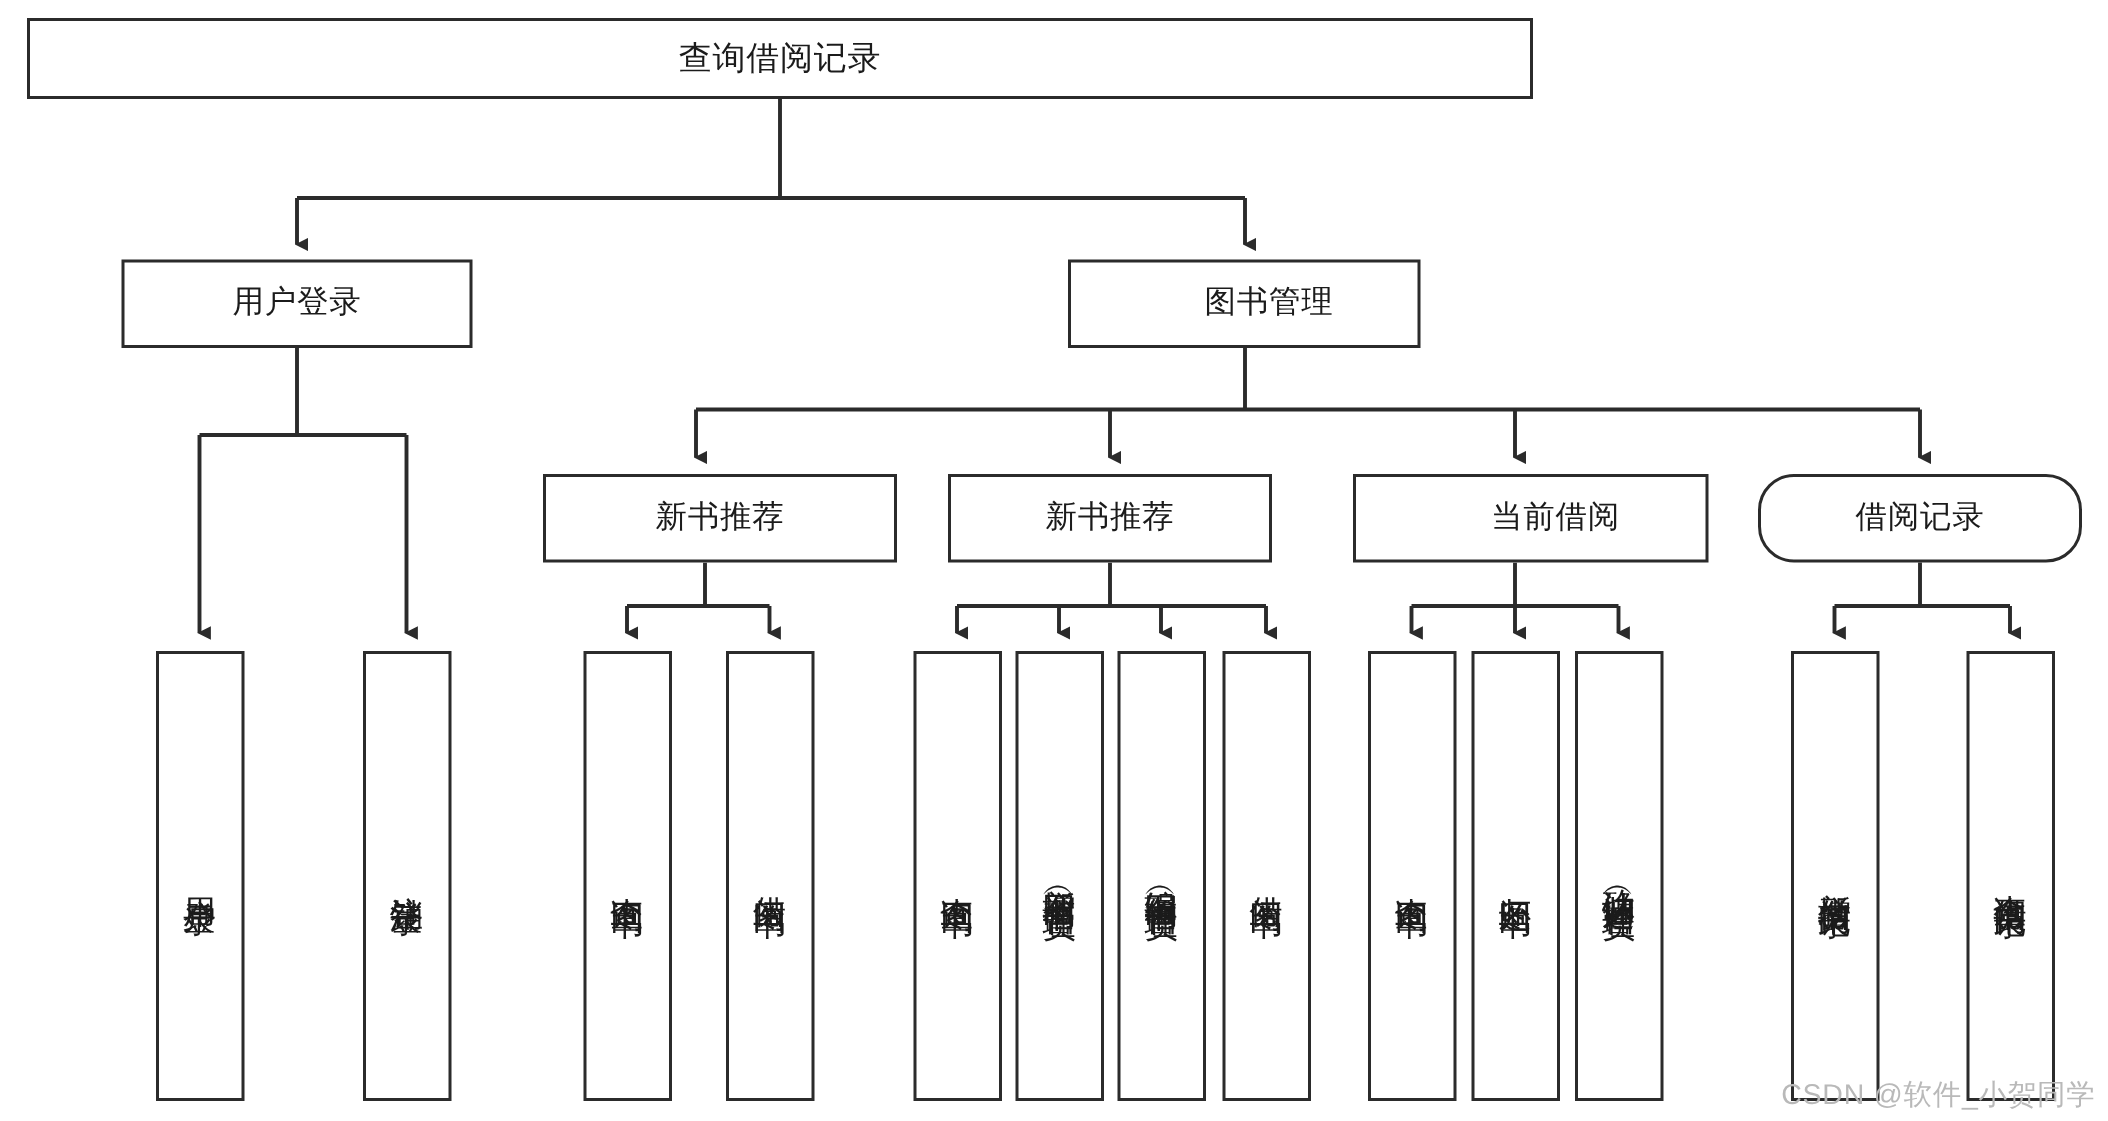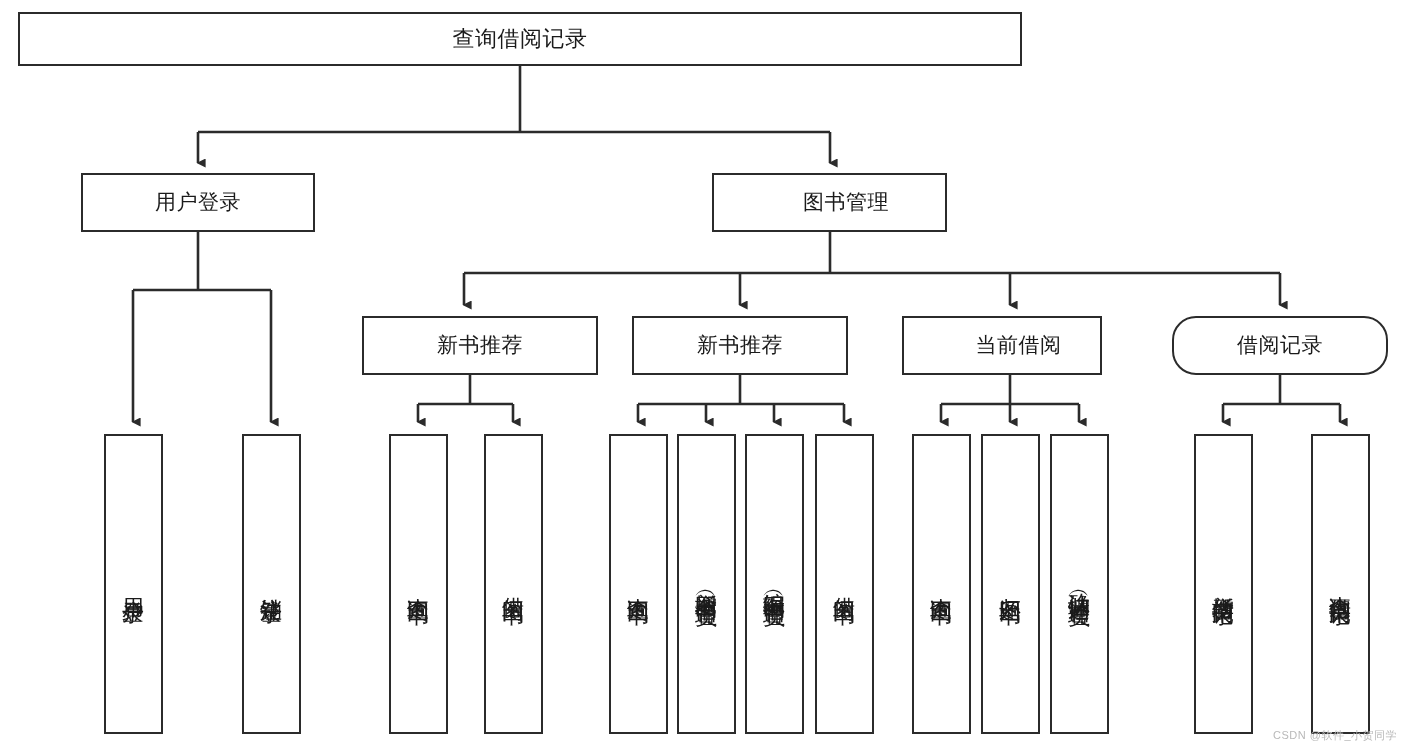--- a/index.html
+++ b/index.html
@@ -57,21 +57,21 @@
     text-orientation: upright;
     font-size: 22px;
     line-height: 1.05;
     letter-spacing: 2px;
     white-space: nowrap;
   }
   #watermark {
     position: absolute;
     right: 8px;
     bottom: 4px;
-    font-size: 11px;
+    font-size: 19px;
     color: #b9b9b9;
     z-index: 3;
     white-space: nowrap;
     letter-spacing: 0.5px;
   }
 </style>
 </head>
 <body>
 
 <div id="canvas">
@@ -136,21 +136,21 @@
   <div class="node horiz" style="left:712px; top:173px; width:235px; height:59px;padding-left:33px;">
     <span class="label">图书管理</span>
   </div>
 
   <div class="node horiz" style="left:362px; top:316px; width:236px; height:59px;">
     <span class="label">新书推荐</span>
   </div>
   <div class="node horiz" style="left:632px; top:316px; width:216px; height:59px;">
     <span class="label">新书推荐</span>
   </div>
-  <div class="node horiz" style="left:902px; top:316px; width:200px; height:59px;padding-left:33px;">
+  <div class="node horiz" style="left:902px; top:316px; width:237px; height:59px;padding-left:33px;">
     <span class="label">当前借阅</span>
   </div>
   <div class="node horiz" style="left:1172px; top:316px; width:216px; height:59px;border-radius:24px;">
     <span class="label">借阅记录</span>
   </div>
 
   <div class="node vert" style="left:104px; top:434px; width:59px; height:300px;">
     <span class="label">用户登录</span>
   </div>
   <div class="node vert" style="left:242px; top:434px; width:59px; height:300px;">

